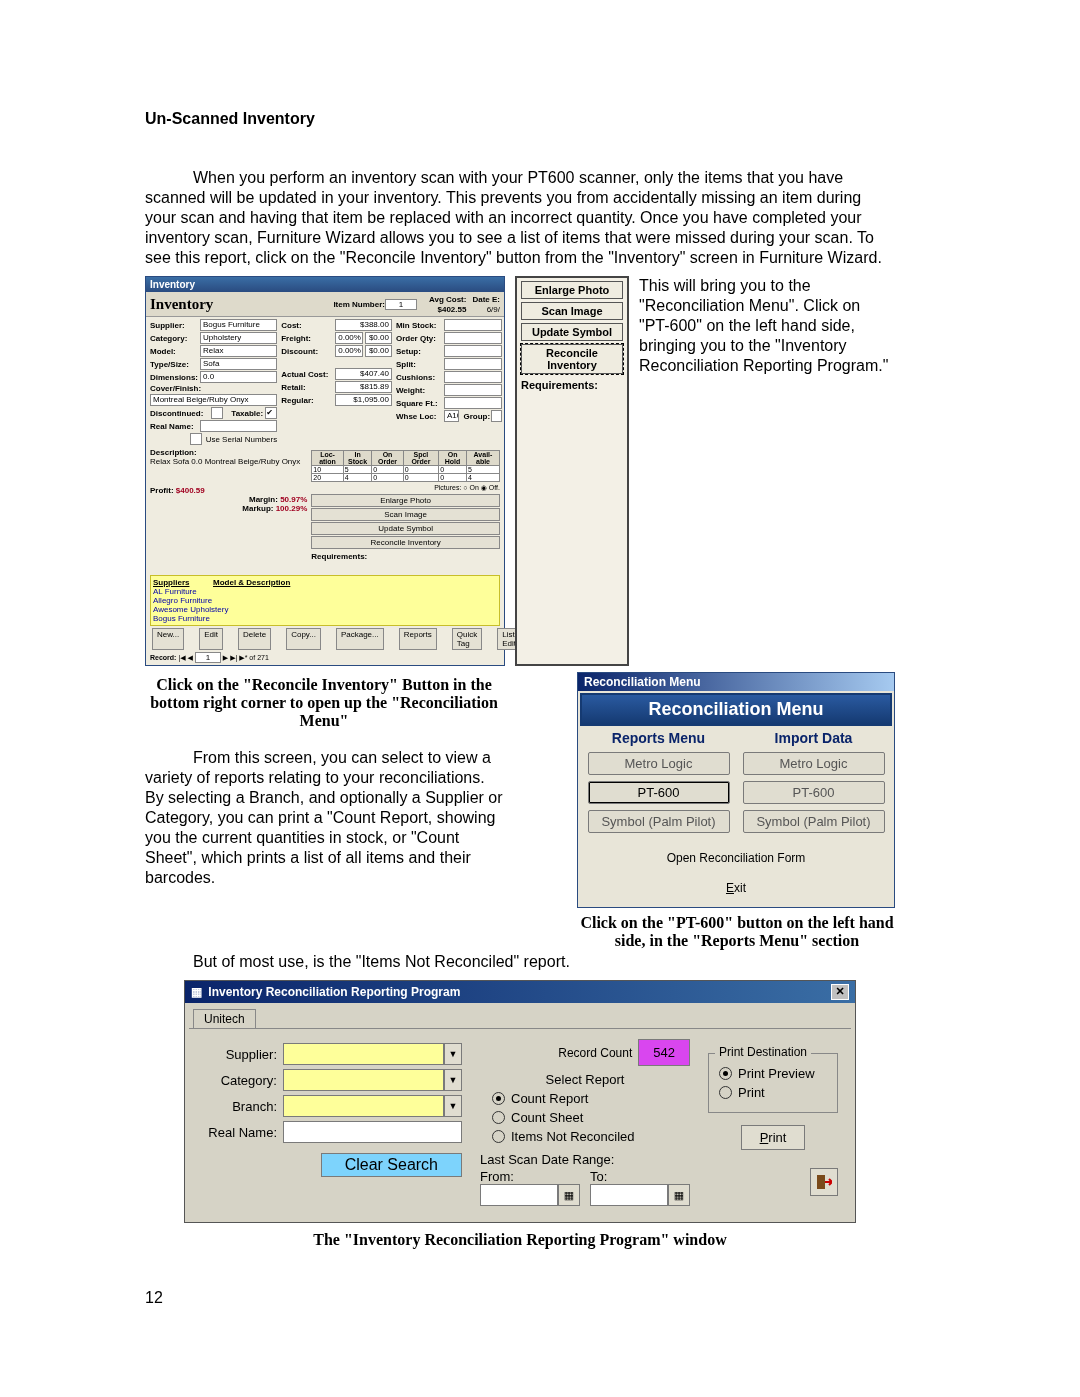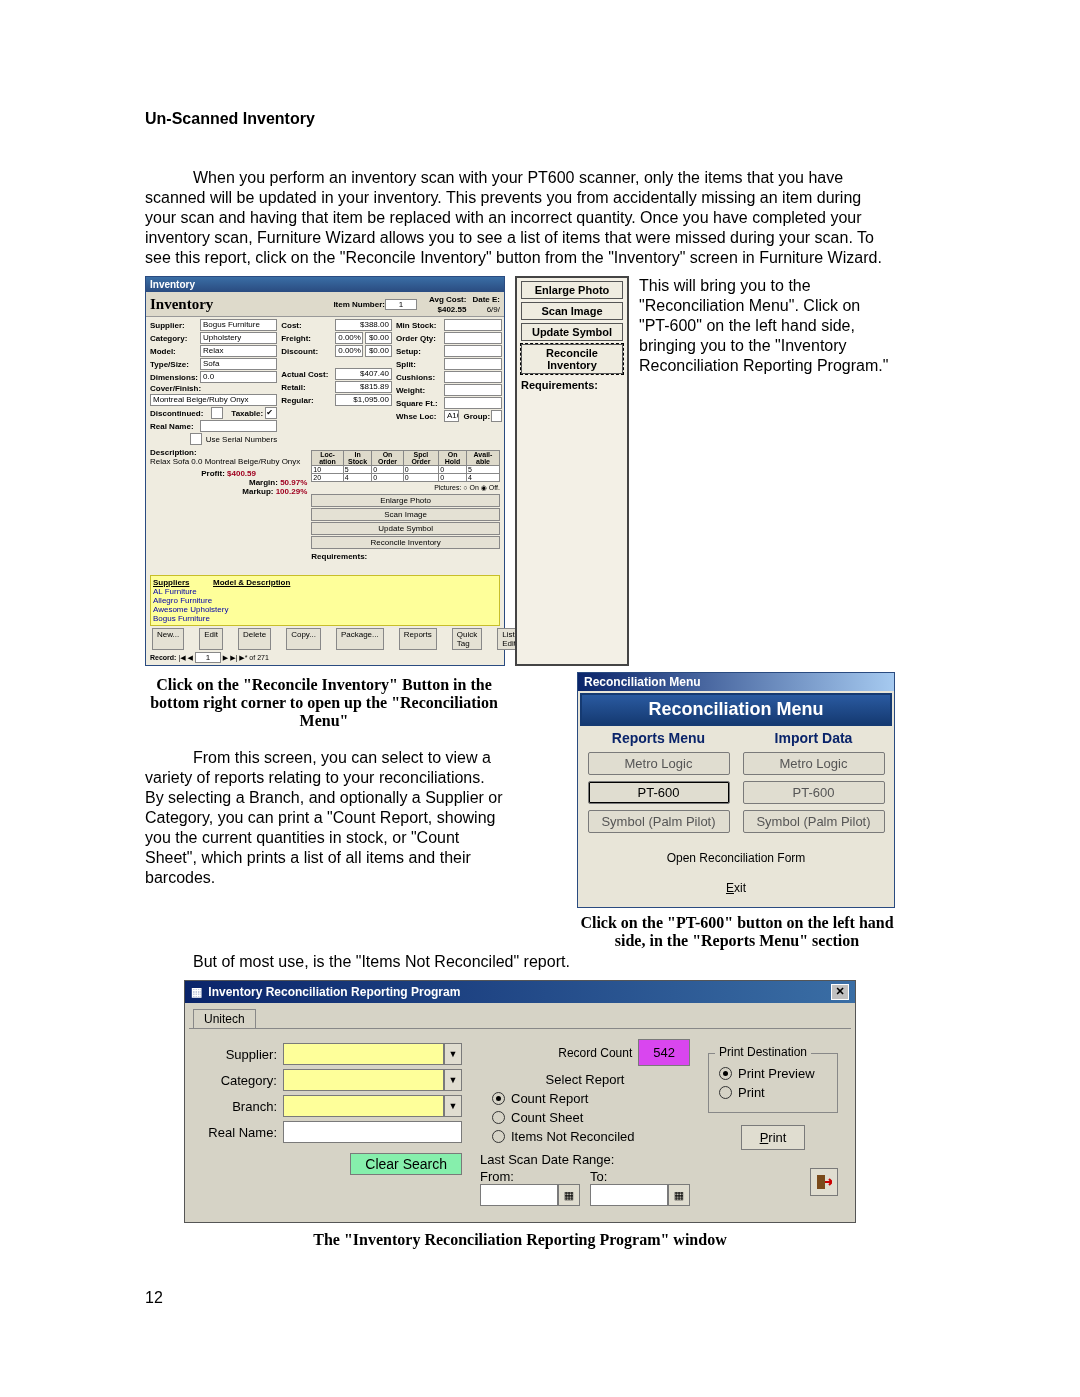--- a/index.html
+++ b/index.html
@@ -138,21 +138,21 @@
   .dates .row2 { display:flex; gap:10px;}
   .date-box { flex:1; display:flex; }
   .date-box .di { flex:1; height:20px; border:1px solid #7a7a7a; background:#fff;}
   .cal { width:20px; height:20px; border:1px solid #7a7a7a; background:#e0ddd0; display:flex; align-items:center; justify-content:center; font-size:11px;}
   .rep-right { width:130px; }
   .fieldset { border:1px solid #888; padding:8px; position:relative; margin-top:14px;}
   .fieldset .legend { position:absolute; top:-9px; left:6px; background:#d6d3c6; padding:0 4px; font-size:12px;}
   .big-btn { border:1px solid #7a7a7a; background:#e0ddd0; padding:4px 18px; font-size:13px; margin-top:12px; display:block; margin-left:auto; margin-right:auto;}
   .exit-door { width:26px; height:26px; border:1px solid #7a7a7a; background:#e0ddd0; margin:18px 0 0 auto; display:flex; align-items:center; justify-content:center;}
   .exit-door svg { width:16px; height:16px; }
-  .clear-btn { border:1px solid #7a7a7a; background:#86efac; padding:2px 14px; font-size:14px; margin-top:6px; float:right;}
+  .clear-btn { border:1px solid #7a7a7a; background:#7dd3fc; padding:2px 23px; font-size:16px; margin-top:6px; float:right;}
   .tab {
     display:inline-block; border:1px solid #888; border-bottom:none;
     background:#d6d3c6; padding:2px 10px; margin:6px 0 0 8px; font-size:12px;
   }
   .pagenum { margin-top:40px; font-size:16px; }
 </style>
 </head>
 <body>
 
 <div class="heading">Un-Scanned Inventory</div>
@@ -291,21 +291,21 @@
               <span class="l" style="width:26px;margin-left:2px">Group:</span>
               <span class="f" style="flex:0.5"></span>
             </div>
         </div>
       </div>
 
       <div style="display:flex; gap:4px; margin-top:2px;">
         <div style="flex:1">
           <div class="inv-lbl" style="font-weight:bold">Description:</div>
           <div class="f" style="height:10px">Relax Sofa 0.0 Montreal Beige/Ruby Onyx</div>
-          <div style="display:flex; gap:8px; margin-top:2px; justify-content:center">
+          <div style="display:flex; gap:8px; margin-top:19px; justify-content:flex-start">
             <div><span class="inv-lbl" style="font-weight:bold">Profit:</span> <span class="inv-lbl" style="color:#a00020;font-weight:bold">$400.59</span></div>
           </div>
           <div style="text-align:right"><span class="inv-lbl" style="font-weight:bold">Margin:</span> <span class="inv-lbl" style="color:#a00020;font-weight:bold">50.97%</span></div>
           <div style="text-align:right"><span class="inv-lbl" style="font-weight:bold">Markup:</span> <span class="inv-lbl" style="color:#a00020;font-weight:bold">100.29%</span></div>
         </div>
         <div style="flex:1.2">
           <table class="inv-tbl">
             <tbody>
                 <tr id="inv-th">
                   <th>Loc-ation</th>

